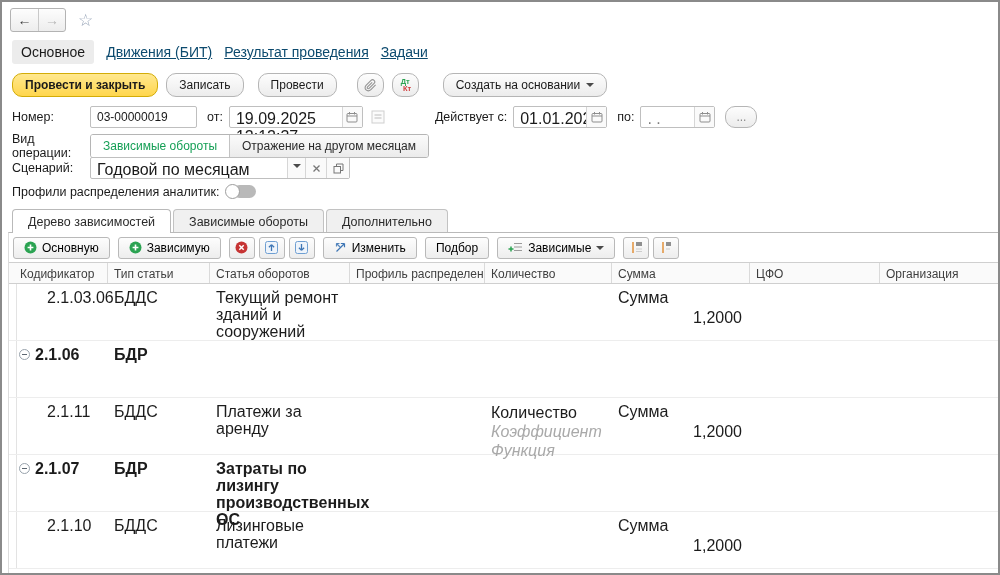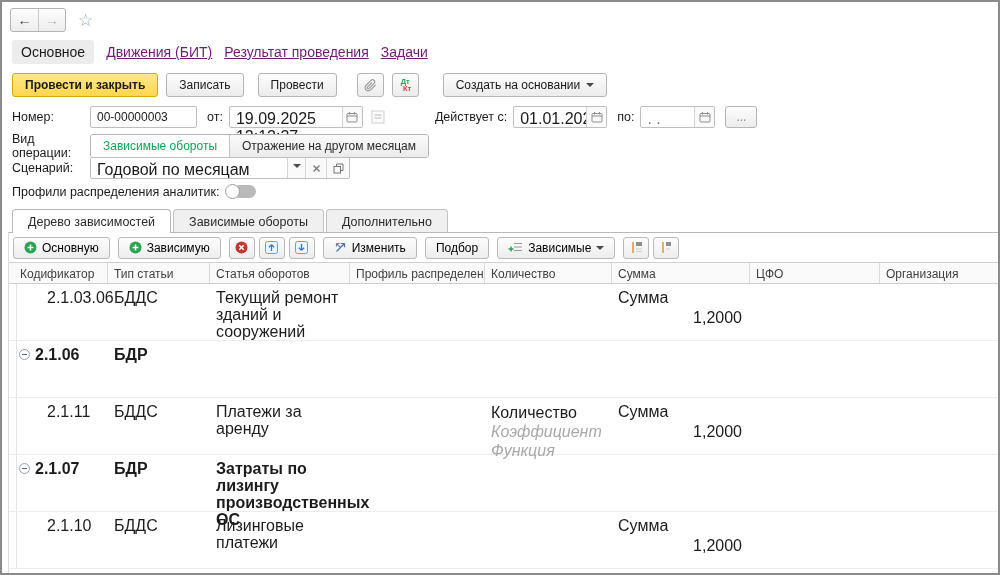--- a/index.html
+++ b/index.html
@@ -13,26 +13,26 @@
   .navbtns{ display:inline-flex; border:1px solid #b3b3b3; border-radius:3px; overflow:hidden; background:linear-gradient(#fdfdfd,#ededed); }
   .navbtns span{ width:27px; height:22px; display:flex; align-items:center; justify-content:center; font-size:14px; }
   .navbtns .back{ color:#3d3d3d; }
   .navbtns .fwd{ color:#b7b7b7; border-left:1px solid #c9c9c9; }
   .star{ font-size:17px; color:#9aa7ba; margin:0 8px 0 12px; }
   .title{ font-size:15px; font-weight:bold; color:#1a1a1a; white-space:nowrap; }
 
   
   .navtabs{ position:absolute; top:38px; left:10px; display:flex; align-items:center; gap:12px; font-size:14px; }
   .navtab-active{ background:#ececec; border-radius:3px; padding:4px 9px; color:#1a1a1a; }
-  .navlink{ color:#701a75; text-decoration:underline; cursor:pointer; }
+  .navlink{ color:#0c4a6e; text-decoration:underline; cursor:pointer; }
 
   
   .toolbar{ position:absolute; top:71px; left:10px; display:flex; align-items:center; gap:8px; }
   .btn{ display:inline-flex; align-items:center; gap:6px; height:24px; padding:0 12px;
-        background:linear-gradient(#fdfdfd,#ececec); border:1px solid #b5b5b5; border-radius:3px;
+        background:linear-gradient(#fdfdfd,#ececec); border:1px solid #b5b5b5; border-radius:10px;
         font-size:12px; color:#1a1a1a; cursor:pointer; }
   .btn-primary{ background:linear-gradient(#ffe88f,#ffd64d); border-color:#d3ac07; font-weight:bold; }
   .icon-btn{ width:27px; justify-content:center; padding:0; }
   .dtkt{ display:flex; flex-direction:column; line-height:7px; font-size:7.5px; font-weight:bold; }
   .dtkt .dt{ color:#2ba352; }
   .dtkt .kt{ color:#cf3b3b; margin-left:4px; }
   .caret{ width:0; height:0; border:4px solid transparent; border-top-color:#4a4a4a; margin-top:4px; }
 
   
   .frow{ position:absolute; left:10px; display:flex; align-items:center; font-size:12.5px; color:#1a1a1a; }
@@ -122,21 +122,21 @@
       </span>
     </button>
     <button class="btn" style="margin-left:16px">
       <span>Создать на основании</span>
       <span class="caret"></span>
     </button>
   </div>
 
   <div class="frow" style="top:104px">
     <span class="flabel">Номер:</span>
-    <div class="input" style="width:107px">00-00000003</div>
+    <div class="input" style="width:107px">03-00000019</div>
     <span class="inline-label">от:</span>
     <div class="group">
       <span class="gtext" style="width:112px">19.09.2025 12:12:37</span>
       <span class="gbtn" style="width:20px">
         <svg width="12" height="12" viewBox="0 0 12 12">
             <rect x="1" y="2.5" width="10" height="8.5" rx="1" fill="none" stroke="#8d8d8d"></rect>
             <path d="M1 5h10" stroke="#8d8d8d"></path>
             <path d="M3.5 1v2.5M8.5 1v2.5" stroke="#8d8d8d"></path>
           </svg>
       </span>

